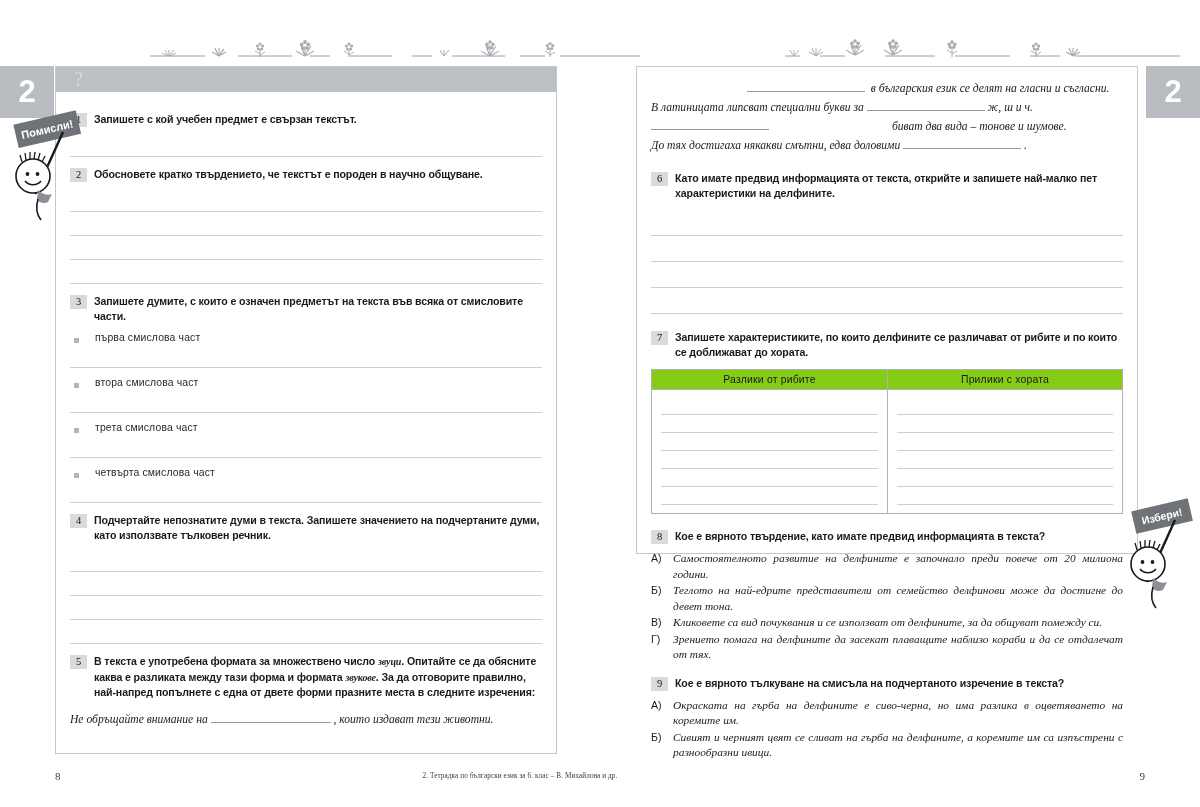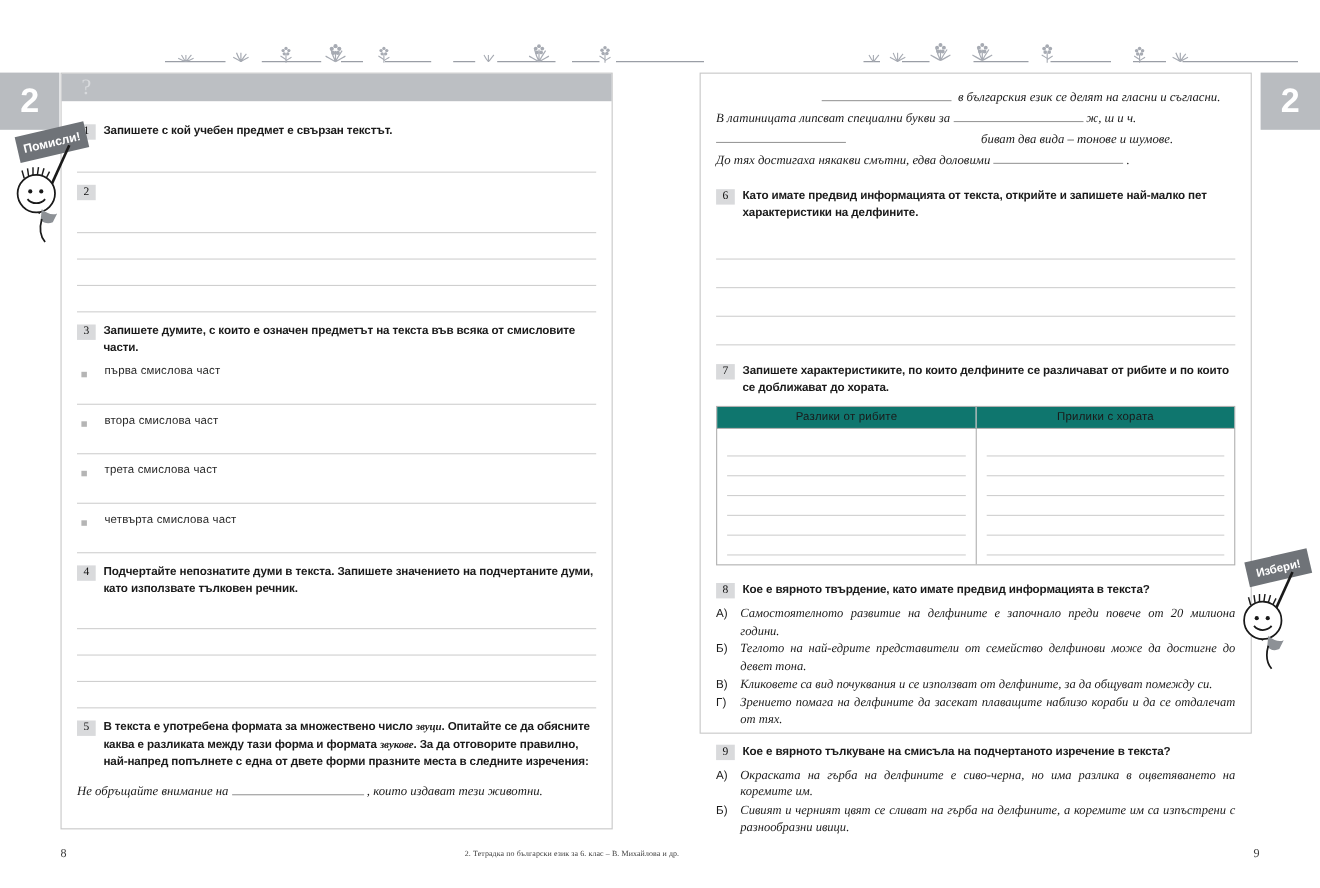--- a/index.html
+++ b/index.html
@@ -69,21 +69,21 @@
     box-sizing: border-box;
   }
   .frame.left-frame {
     left: 55px;
     width: 502px;
     height: 688px;
   }
   .frame.right-frame {
     left: 36px;
     width: 502px;
-    height: 601px;
+    height: 488px;
   }
 
   .header-bar {
     height: 25px;
     background: #bcbfc3;
     position: relative;
   }
   .header-bar .qmark {
     position: absolute;
     left: 18px;
@@ -192,21 +192,21 @@
     border: 1px solid #b0b0b0;
     display: flex;
     box-sizing: border-box;
   }
   .tbl-col {
     flex: 1 1 50%;
     box-sizing: border-box;
   }
   .tbl-col + .tbl-col { border-left: 1px solid #b0b0b0; }
   .tbl-head {
-    background: #0f766e;
+    background: #84cc16;
     border-bottom: 1px solid #b0b0b0;
     text-align: center;
     font-size: 10.4px;
     padding: 4px 0 4px 0;
     letter-spacing: 0.2px;
   }
   .tbl-body { padding: 7px 9px 8px 9px; }
   .tbl-rule {
     border-bottom: 1px solid #cfcfcf;
     height: 17px;
@@ -417,20 +417,21 @@
             <span class="task-text">Запишете с кой учебен предмет е свързан текстът.</span>
           </div>
           <div class="rules">
             <div class="rule"></div>
           </div>
         </div>
 
         <div class="task">
           <div class="task-head">
             <span class="task-num">2</span>
+            <span class="task-text">Обосновете кратко твърдението, че текстът е породен в научно общуване.</span>
           </div>
           <div class="rules">
             <div class="rule"></div>
             <div class="rule"></div>
             <div class="rule"></div>
             <div class="rule"></div>
           </div>
         </div>
 
         <div class="task">

